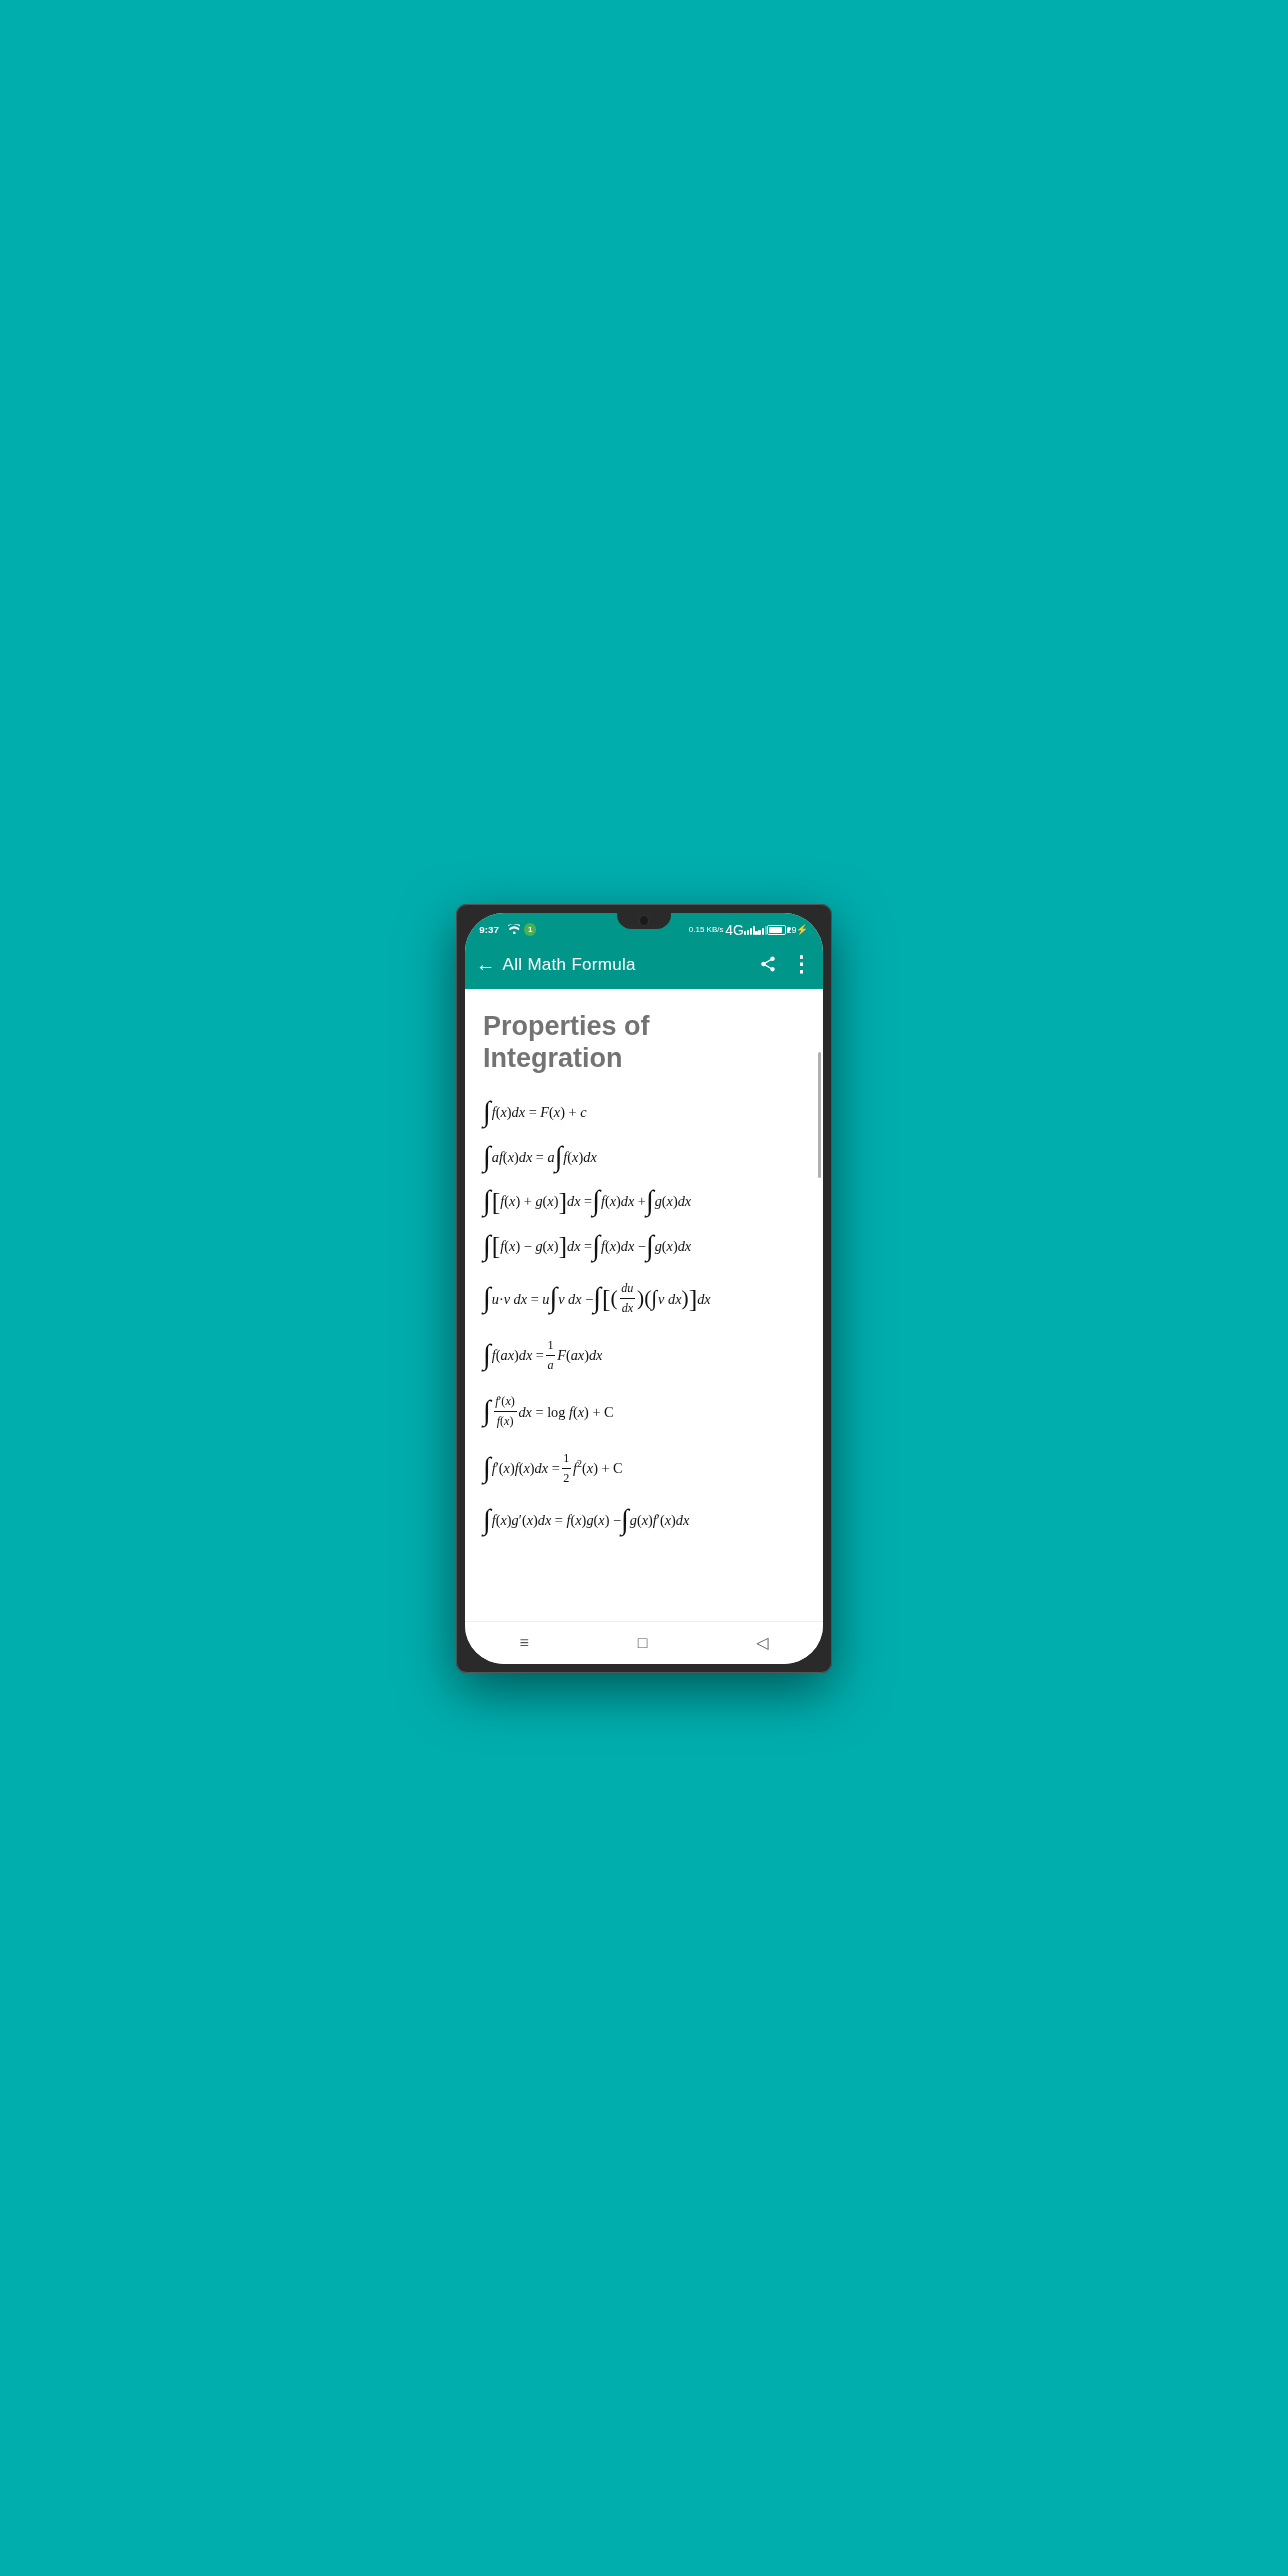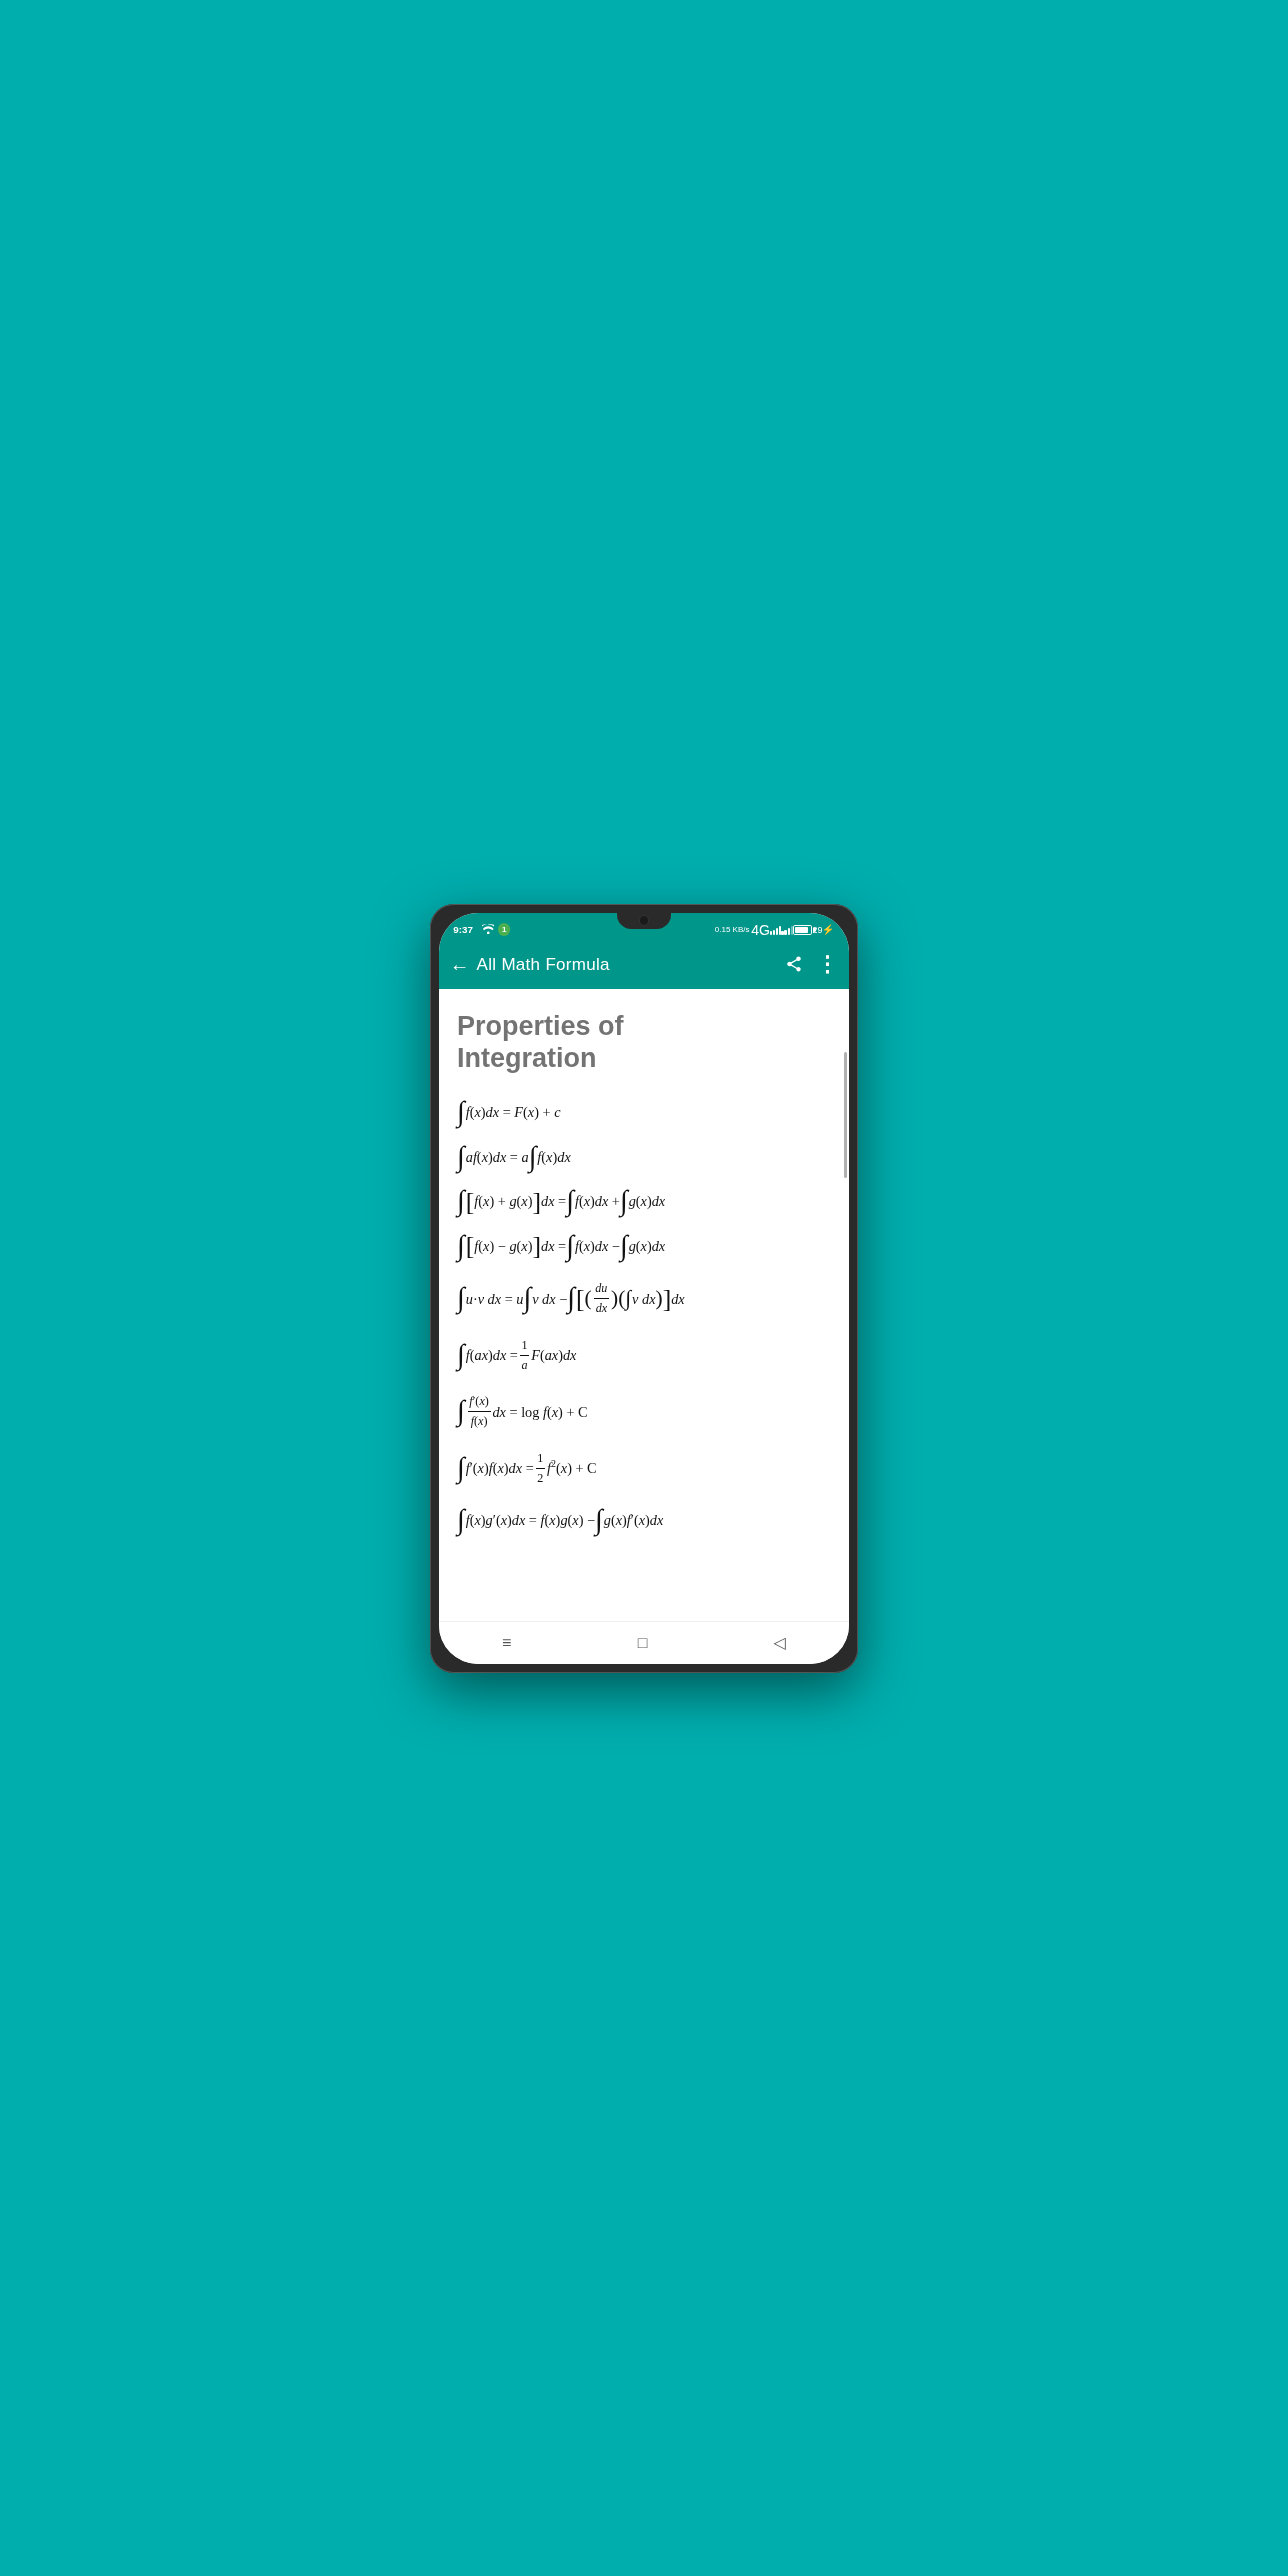--- a/index.html
+++ b/index.html
@@ -7,24 +7,24 @@
     body {
       background-color: #00AEAE;
       display: flex;
       justify-content: center;
       align-items: center;
       min-height: 100vh;
       font-family: 'Segoe UI', Arial, sans-serif;
     }
 
     .phone-outer {
-      width: 428px;
+      width: 376px;
       height: 769px;
       background: #2a2a2a;
-      border-radius: 24px;
+      border-radius: 11px;
       padding: 9px;
       box-shadow: 0 18px 54px rgba(0,0,0,0.5), inset 0 0 0 0.9px #555;
       position: relative;
     }
 
     .phone-inner {
       width: 100%;
       height: 100%;
       background: #fff;
       border-radius: 39px;

